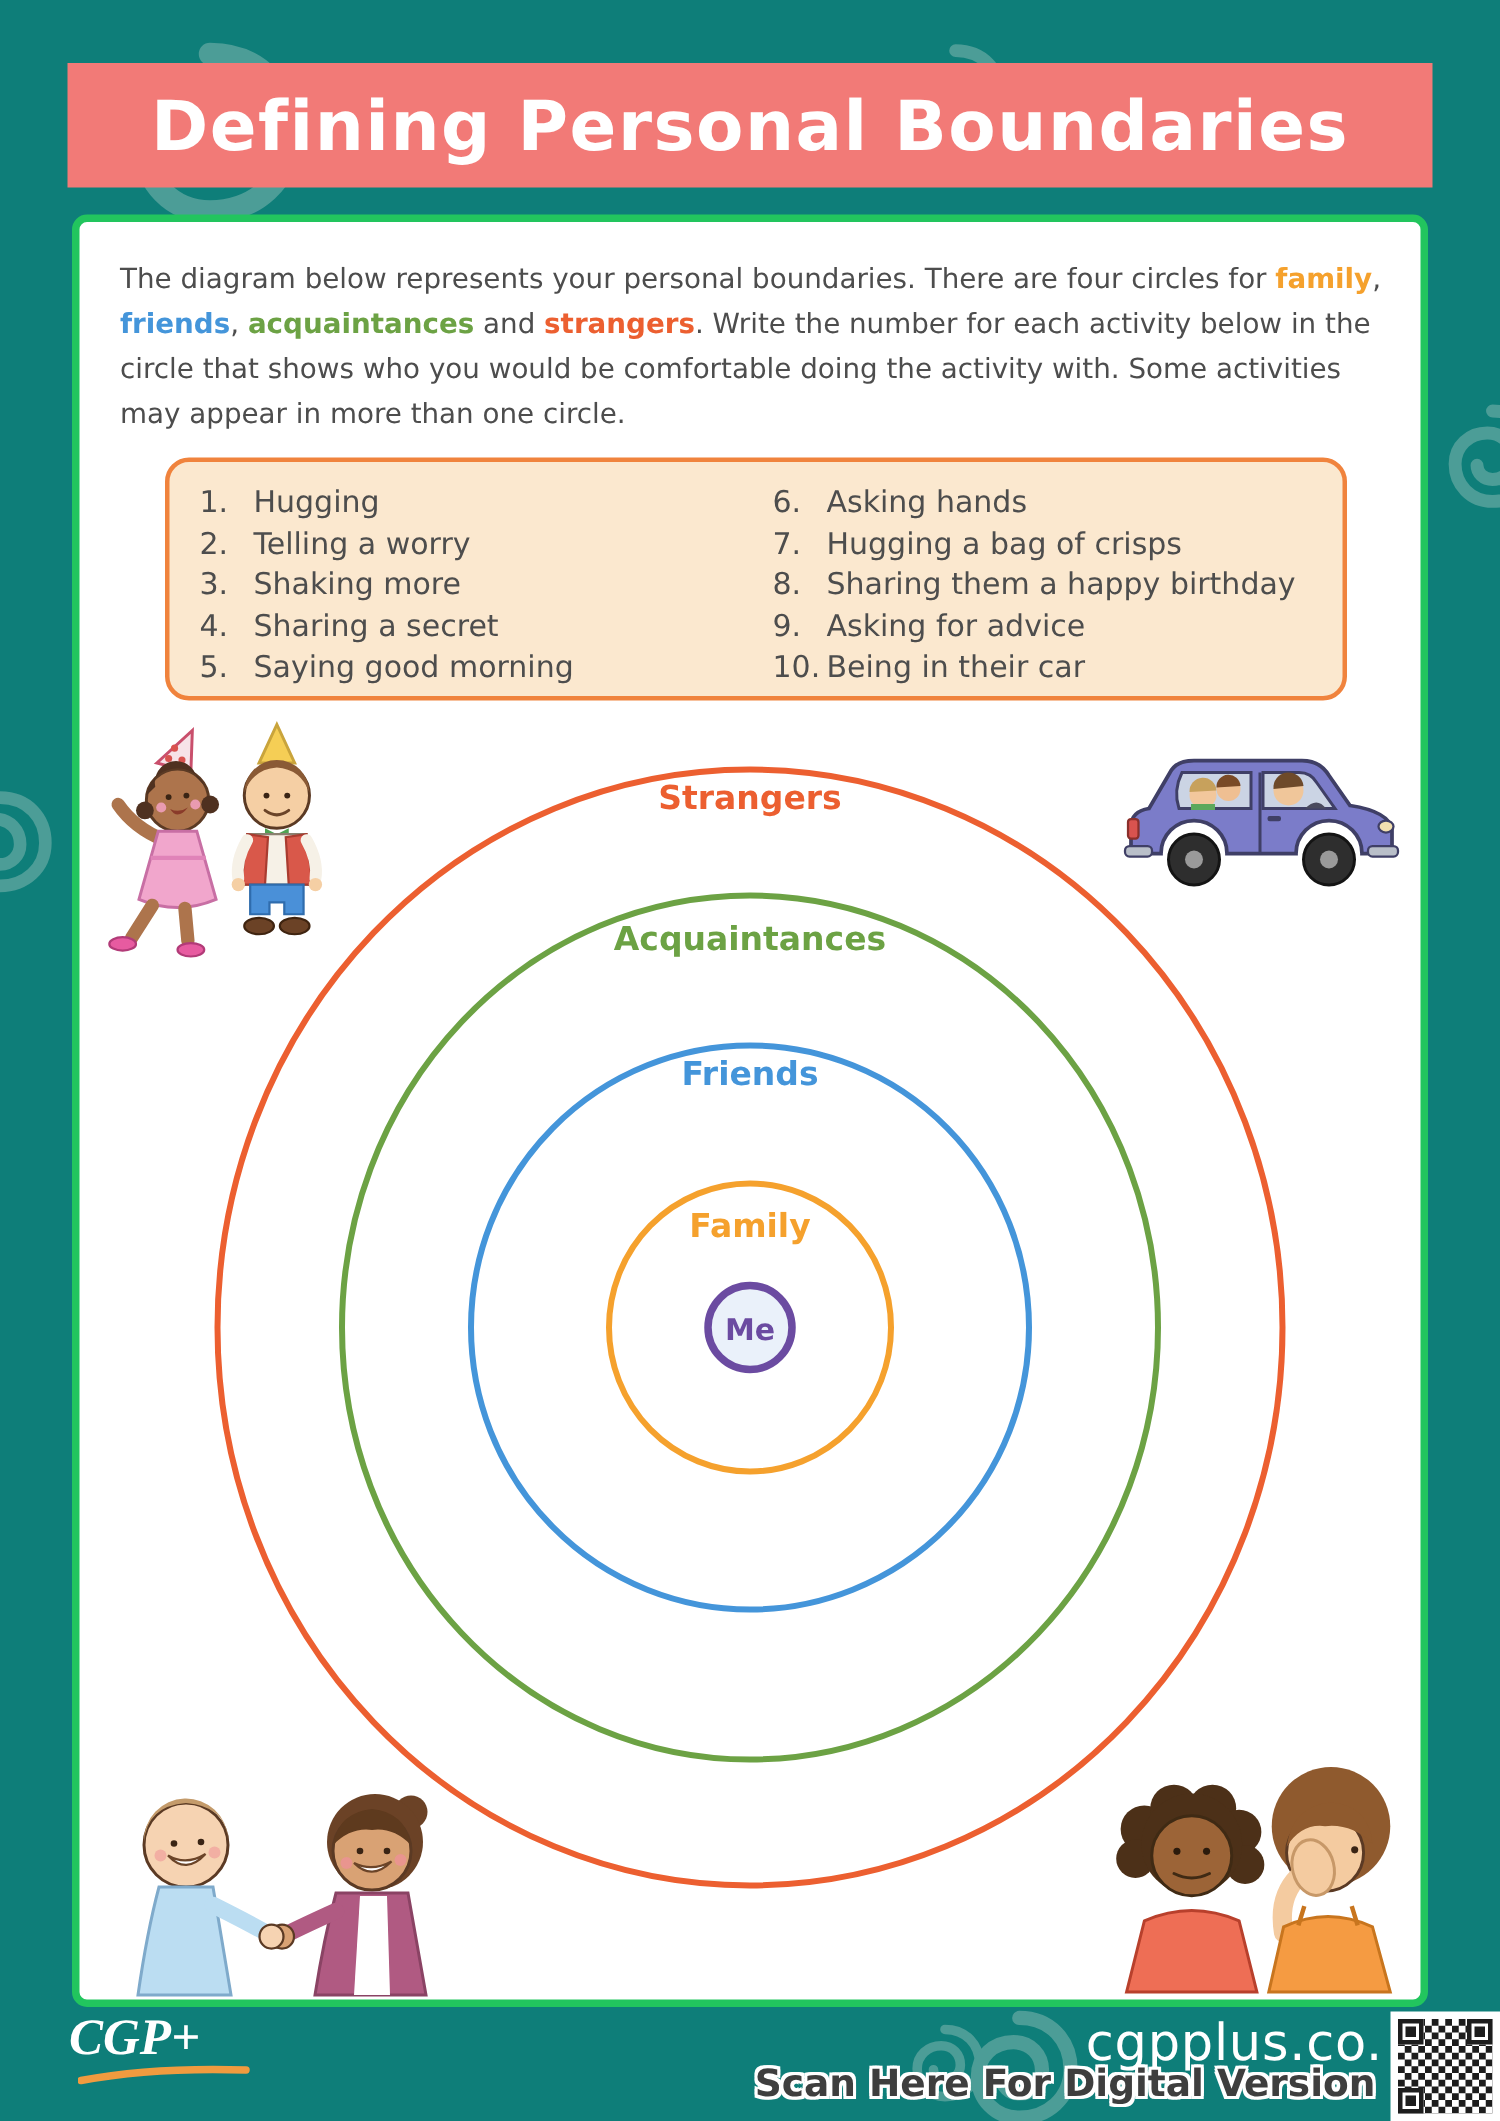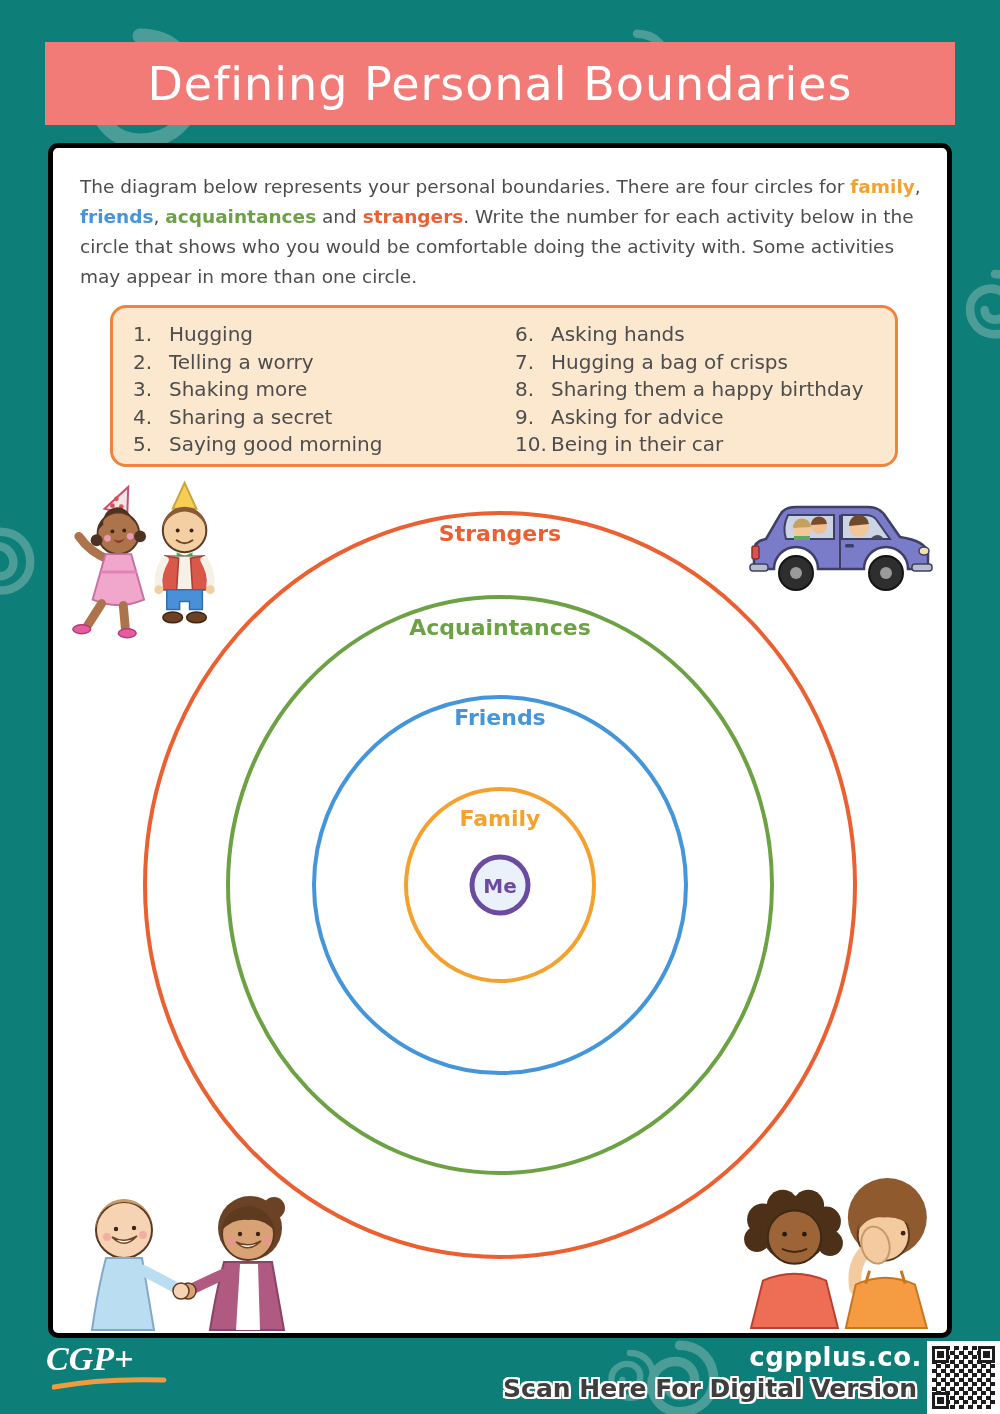--- a/index.html
+++ b/index.html
@@ -4,25 +4,25 @@
 <title>Worksheet</title>
 <style>
   html,body{margin:0;padding:0;}
   .page{position:relative;width:1000px;height:1414px;background:#0E7E79;overflow:hidden;
         font-family:"DejaVu Sans","Liberation Sans",sans-serif;}
   .spiral{position:absolute;z-index:1;}
 
   
   .banner{position:absolute;left:45px;top:42px;width:910px;height:83px;background:#F27A77;z-index:2;
           display:flex;align-items:center;justify-content:center;}
-  .banner h1{margin:0;color:#FFFFFF;font-size:46px;font-weight:400;letter-spacing:1px;white-space:nowrap;}
+  .banner h1{margin:0;color:#FFFFFF;font-size:46px;font-weight:700;letter-spacing:1px;white-space:nowrap;}
 
   
   .card{position:absolute;left:48px;top:143px;width:904px;height:1195px;background:#FFFFFF;
-        border:5px solid #000000;border-radius:10px;box-sizing:border-box;z-index:2;}
+        border:5px solid #22c55e;border-radius:10px;box-sizing:border-box;z-index:2;}
 
   .instructions{position:absolute;left:27px;top:24px;width:844px;margin:0;
         font-size:18.5px;line-height:30px;color:#4D4D4D;}
   .kw{font-weight:bold;}
   .kw-family{color:#F5A12D;}
   .kw-friends{color:#4495DA;}
   .kw-acquaintances{color:#6CA244;}
   .kw-strangers{color:#EC5F30;}
 
   .activity-box{position:absolute;left:57px;top:157px;width:788px;height:162px;background:#FBE8CF;
@@ -41,21 +41,21 @@
 
   
   .cgp-logo{position:absolute;left:46px;top:1340px;z-index:3;color:#FFFFFF;
         font-family:Liberation Serif, serif;font-style:italic;font-weight:bold;font-size:34px;}
   .cgp-swoosh{position:absolute;left:52px;top:1376px;z-index:3;}
   .wz-row{position:absolute;left:22px;top:1376px;z-index:4;display:flex;align-items:center;}
   .wz-text{font-size:22px;font-weight:800;letter-spacing:0.5px;margin-left:2px;
         text-shadow:-2px -2px 0 #fff,2px -2px 0 #fff,-2px 2px 0 #fff,2px 2px 0 #fff,0 2px 0 #fff,0 -2px 0 #fff,2px 0 0 #fff,-2px 0 0 #fff;}
   .wz-worksheet{color:#4A90E8;}
   .wz-zone{color:#F6A83B;}
-  .site-url{position:absolute;right:78px;top:1342px;z-index:3;color:#FFFFFF;font-weight:bold;font-size:26px;letter-spacing:0.5px;}
+  .site-url{position:absolute;right:78px;top:1342px;z-index:3;color:#FFFFFF;font-weight:normal;font-size:34px;letter-spacing:0.5px;}
   .scan-text{position:absolute;right:83px;top:1374px;z-index:3;color:#3E3E3E;font-weight:bold;font-size:25px;
         text-shadow:-2px -2px 0 #fff,2px -2px 0 #fff,-2px 2px 0 #fff,2px 2px 0 #fff,0 2px 0 #fff,0 -2px 0 #fff,2px 0 0 #fff,-2px 0 0 #fff;}
   .qr{position:absolute;left:927px;top:1341px;width:73px;height:73px;background:#FFFFFF;z-index:3;box-sizing:border-box;padding:5px;}
   .qr-grid{position:relative;width:100%;height:100%;
         background:repeating-conic-gradient(#1d1d1d 0% 25%, #ffffff 0% 50%);background-size:9px 9px;}
   .finder{position:absolute;width:17px;height:17px;border:3px solid #1d1d1d;background:#fff;box-sizing:border-box;}
   .finder::after{content:"";position:absolute;inset:2px;background:#1d1d1d;}
   .finder.tl{left:0;top:0;} .finder.tr{right:0;top:0;} .finder.bl{left:0;bottom:0;}
 </style>
 </head>

